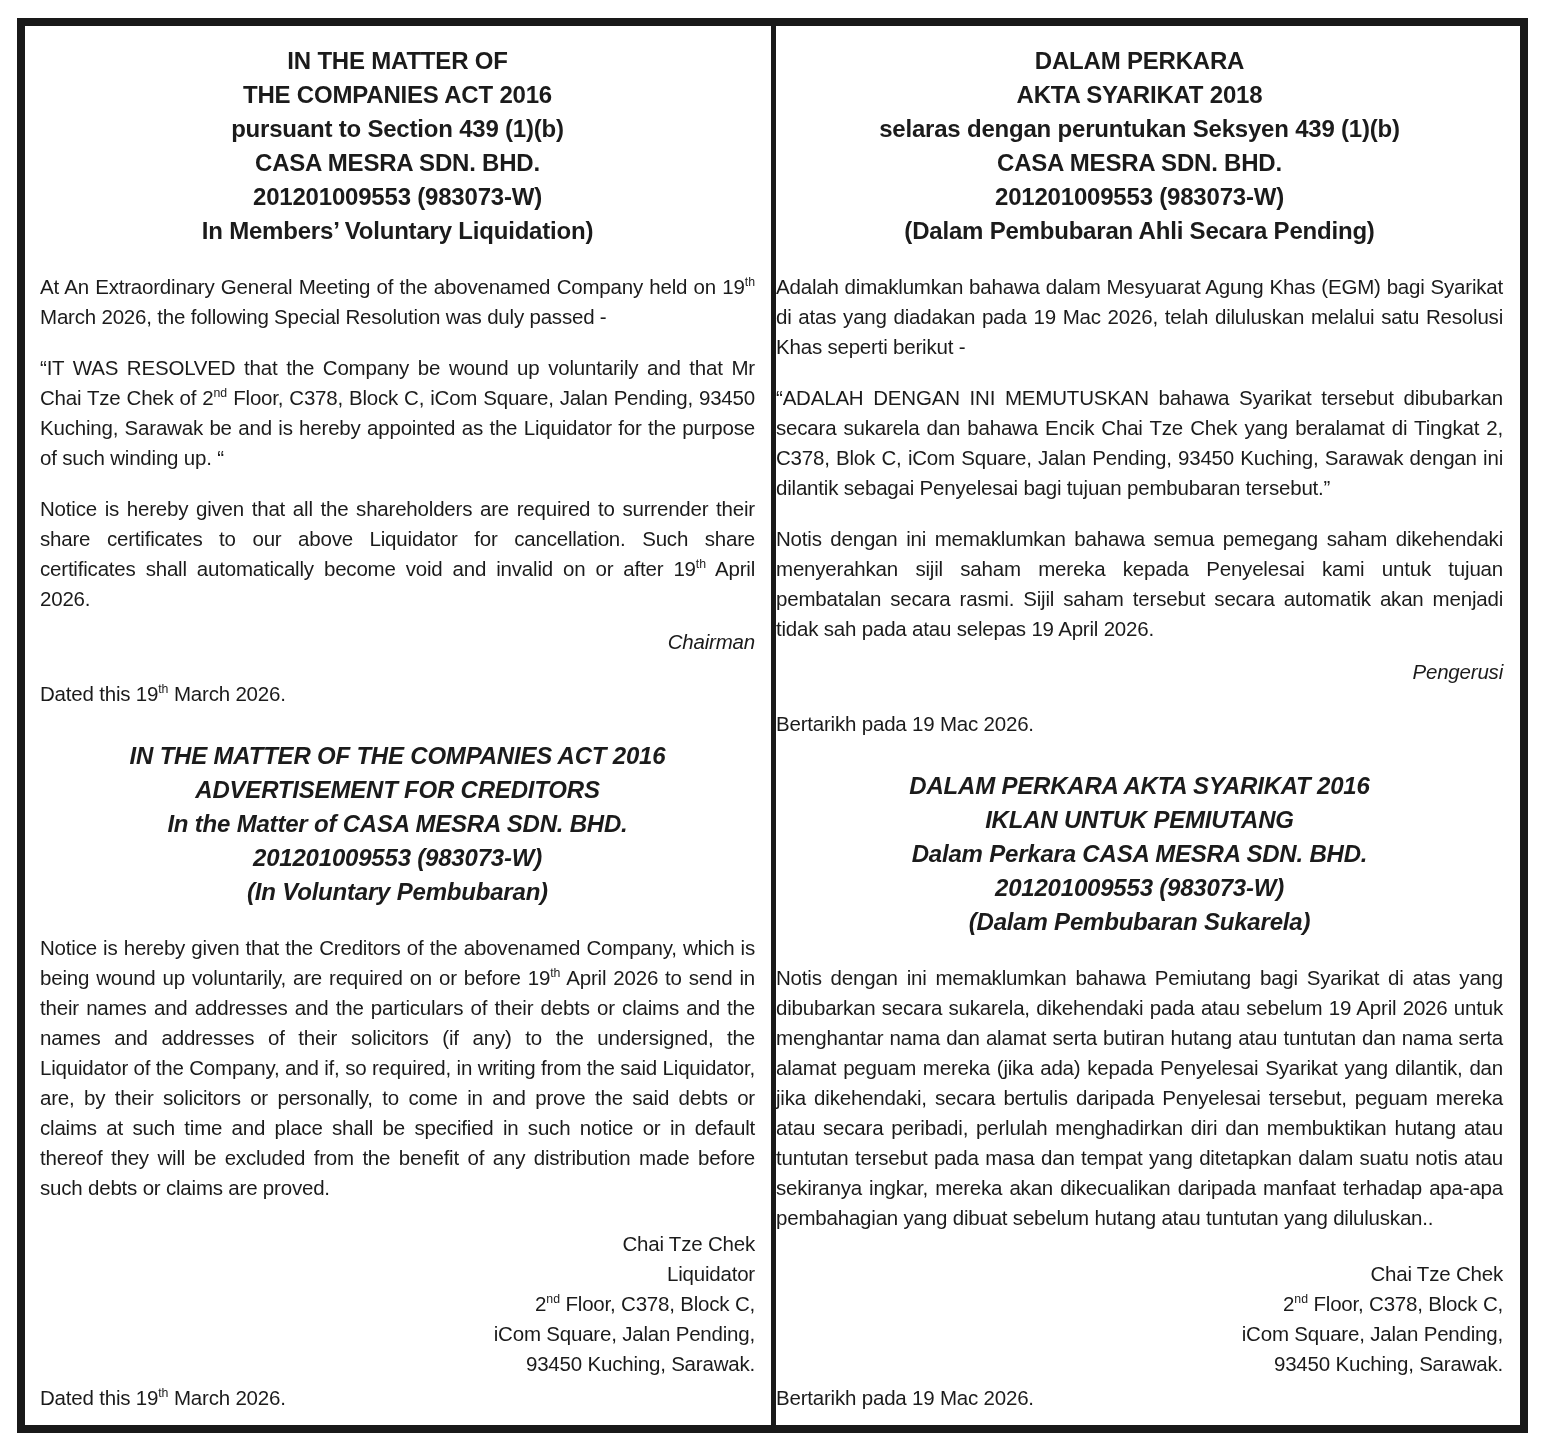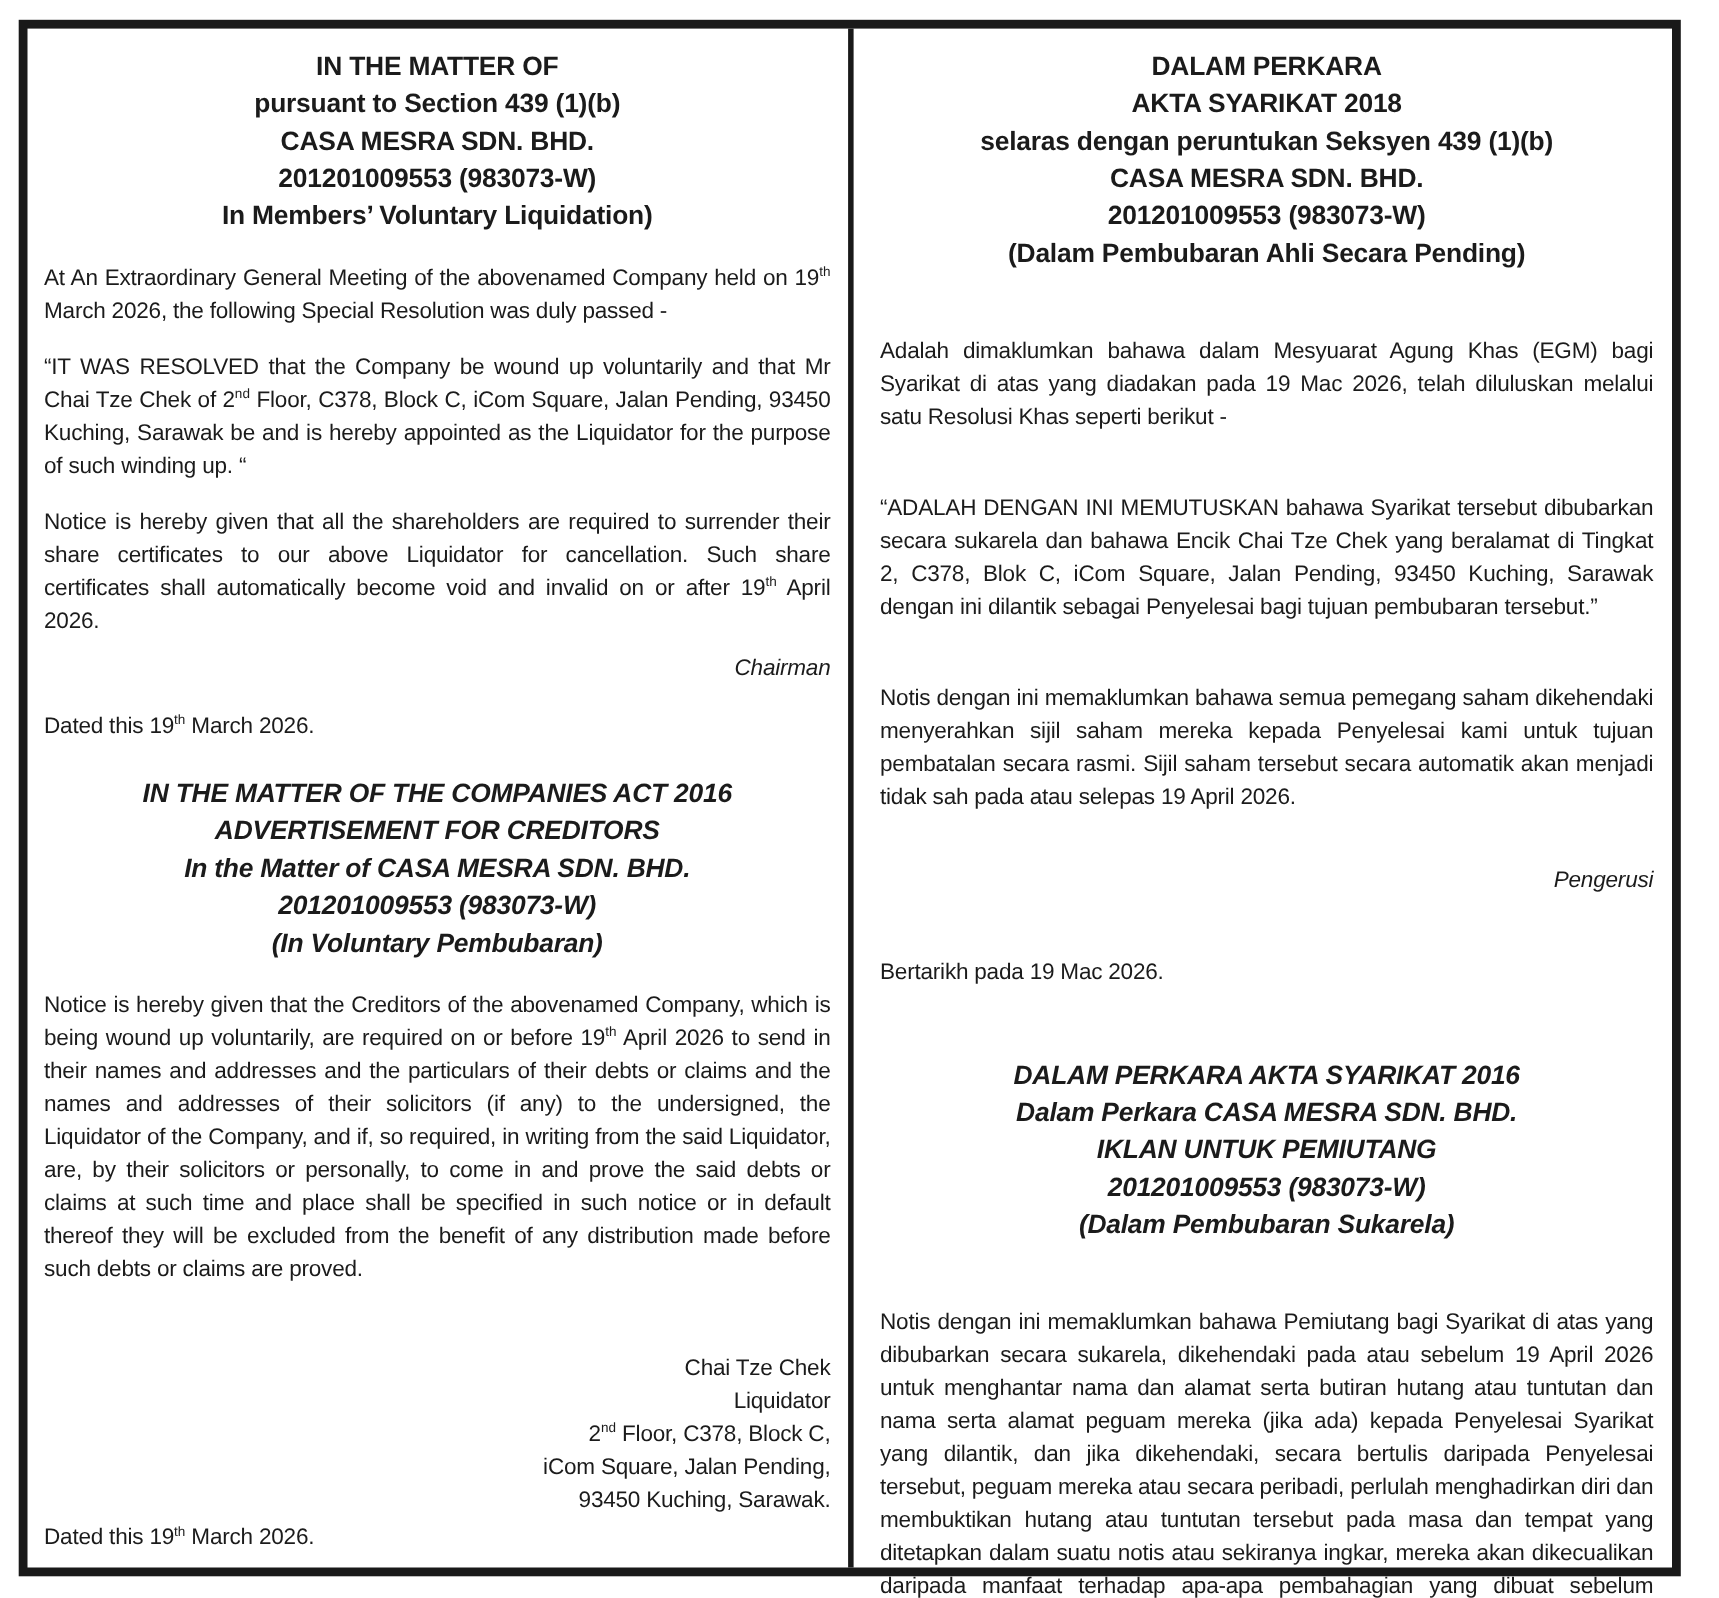--- a/index.html
+++ b/index.html
@@ -22,21 +22,21 @@
   }
   .col {
     box-sizing: border-box;
     display: flex;
     flex-direction: column;
     font-stretch: condensed;
     letter-spacing: -0.2px;
     justify-content: space-between;
   }
   .col-left  { width: 49.9%; padding: 14px 16px 12px 15px; }
-  .col-right { flex: 1; border-left: 5px solid var(--border, #191919); padding: 14px 17px 12px 24px; gap: 32px; }
+  .col-right { flex: 1; border-left: 5px solid var(--border, #191919); padding: 14px 17px 12px 0; }
   .head {
     text-align: center;
     font-weight: bold;
     font-size: 24px;
     line-height: 34px;
     margin: 4px 0 20px 0;
   }
   .head2 { margin-top: 24px; font-style: italic; }
   .para {
     font-size: 20.5px;
@@ -75,20 +75,21 @@
   }
 </style>
 </head>
 <body>
 
 <div class="sheet">
 
   <div class="col col-left">
     <div class="head">
       <div>IN THE MATTER OF</div>
+      <div>THE COMPANIES ACT 2016</div>
       <div>pursuant to Section 439 (1)(b)</div>
       <div>CASA MESRA SDN. BHD.</div>
       <div>201201009553 (983073-W)</div>
       <div>In Members’ Voluntary Liquidation)</div>
     </div>
     <p class="para">At An Extraordinary General Meeting of the abovenamed Company held on 19<sup>th</sup> March 2026, the following Special Resolution was duly passed -</p>
     <p class="para">“IT WAS RESOLVED that the Company be wound up voluntarily and that Mr Chai Tze Chek of 2<sup>nd</sup> Floor, C378, Block C, iCom Square, Jalan Pending, 93450 Kuching, Sarawak be and is hereby appointed as the Liquidator for the purpose of such winding up. “</p>
     <p class="para">Notice is hereby given that all the shareholders are required to surrender their share certificates to our above Liquidator for cancellation. Such share certificates shall automatically become void and invalid on or after 19<sup>th</sup> April 2026.</p>
     <div class="signoff">Chairman</div>
     <div class="dated-mid">Dated this 19<sup>th</sup> March 2026.</div>
@@ -119,22 +120,22 @@
       <div>201201009553 (983073-W)</div>
       <div>(Dalam Pembubaran Ahli Secara Pending)</div>
     </div>
     <p class="para">Adalah dimaklumkan bahawa dalam Mesyuarat Agung Khas (EGM) bagi Syarikat di atas yang diadakan pada 19 Mac 2026, telah diluluskan melalui satu Resolusi Khas seperti berikut -</p>
     <p class="para">“ADALAH DENGAN INI MEMUTUSKAN bahawa Syarikat tersebut dibubarkan secara sukarela dan bahawa Encik Chai Tze Chek yang beralamat di Tingkat 2, C378, Blok C, iCom Square, Jalan Pending, 93450 Kuching, Sarawak dengan ini dilantik sebagai Penyelesai bagi tujuan pembubaran tersebut.”</p>
     <p class="para">Notis dengan ini memaklumkan bahawa semua pemegang saham dikehendaki menyerahkan sijil saham mereka kepada Penyelesai kami untuk tujuan pembatalan secara rasmi. Sijil saham tersebut secara automatik akan menjadi tidak sah pada atau selepas 19 April 2026.</p>
     <div class="signoff">Pengerusi</div>
     <div class="dated-mid">Bertarikh pada 19 Mac 2026.</div>
     <div class="head head2">
       <div>DALAM PERKARA AKTA SYARIKAT 2016</div>
+      <div>IKLAN UNTUK PEMIUTANG</div>
       <div>Dalam Perkara CASA MESRA SDN. BHD.</div>
-      <div>IKLAN UNTUK PEMIUTANG</div>
       <div>201201009553 (983073-W)</div>
       <div>(Dalam Pembubaran Sukarela)</div>
     </div>
     <p class="para">Notis dengan ini memaklumkan bahawa Pemiutang bagi Syarikat di atas yang dibubarkan secara sukarela, dikehendaki pada atau sebelum 19 April 2026 untuk menghantar nama dan alamat serta butiran hutang atau tuntutan dan nama serta alamat peguam mereka (jika ada) kepada Penyelesai Syarikat yang dilantik, dan jika dikehendaki, secara bertulis daripada Penyelesai tersebut, peguam mereka atau secara peribadi, perlulah menghadirkan diri dan membuktikan hutang atau tuntutan tersebut pada masa dan tempat yang ditetapkan dalam suatu notis atau sekiranya ingkar, mereka akan dikecualikan daripada manfaat terhadap apa-apa pembahagian yang dibuat sebelum hutang atau tuntutan yang diluluskan..</p>
     <div class="sig">
       <div>Chai Tze Chek</div>
       <div>2<sup>nd</sup> Floor, C378, Block C,</div>
       <div>iCom Square, Jalan Pending,</div>
       <div>93450 Kuching, Sarawak.</div>
     </div>

